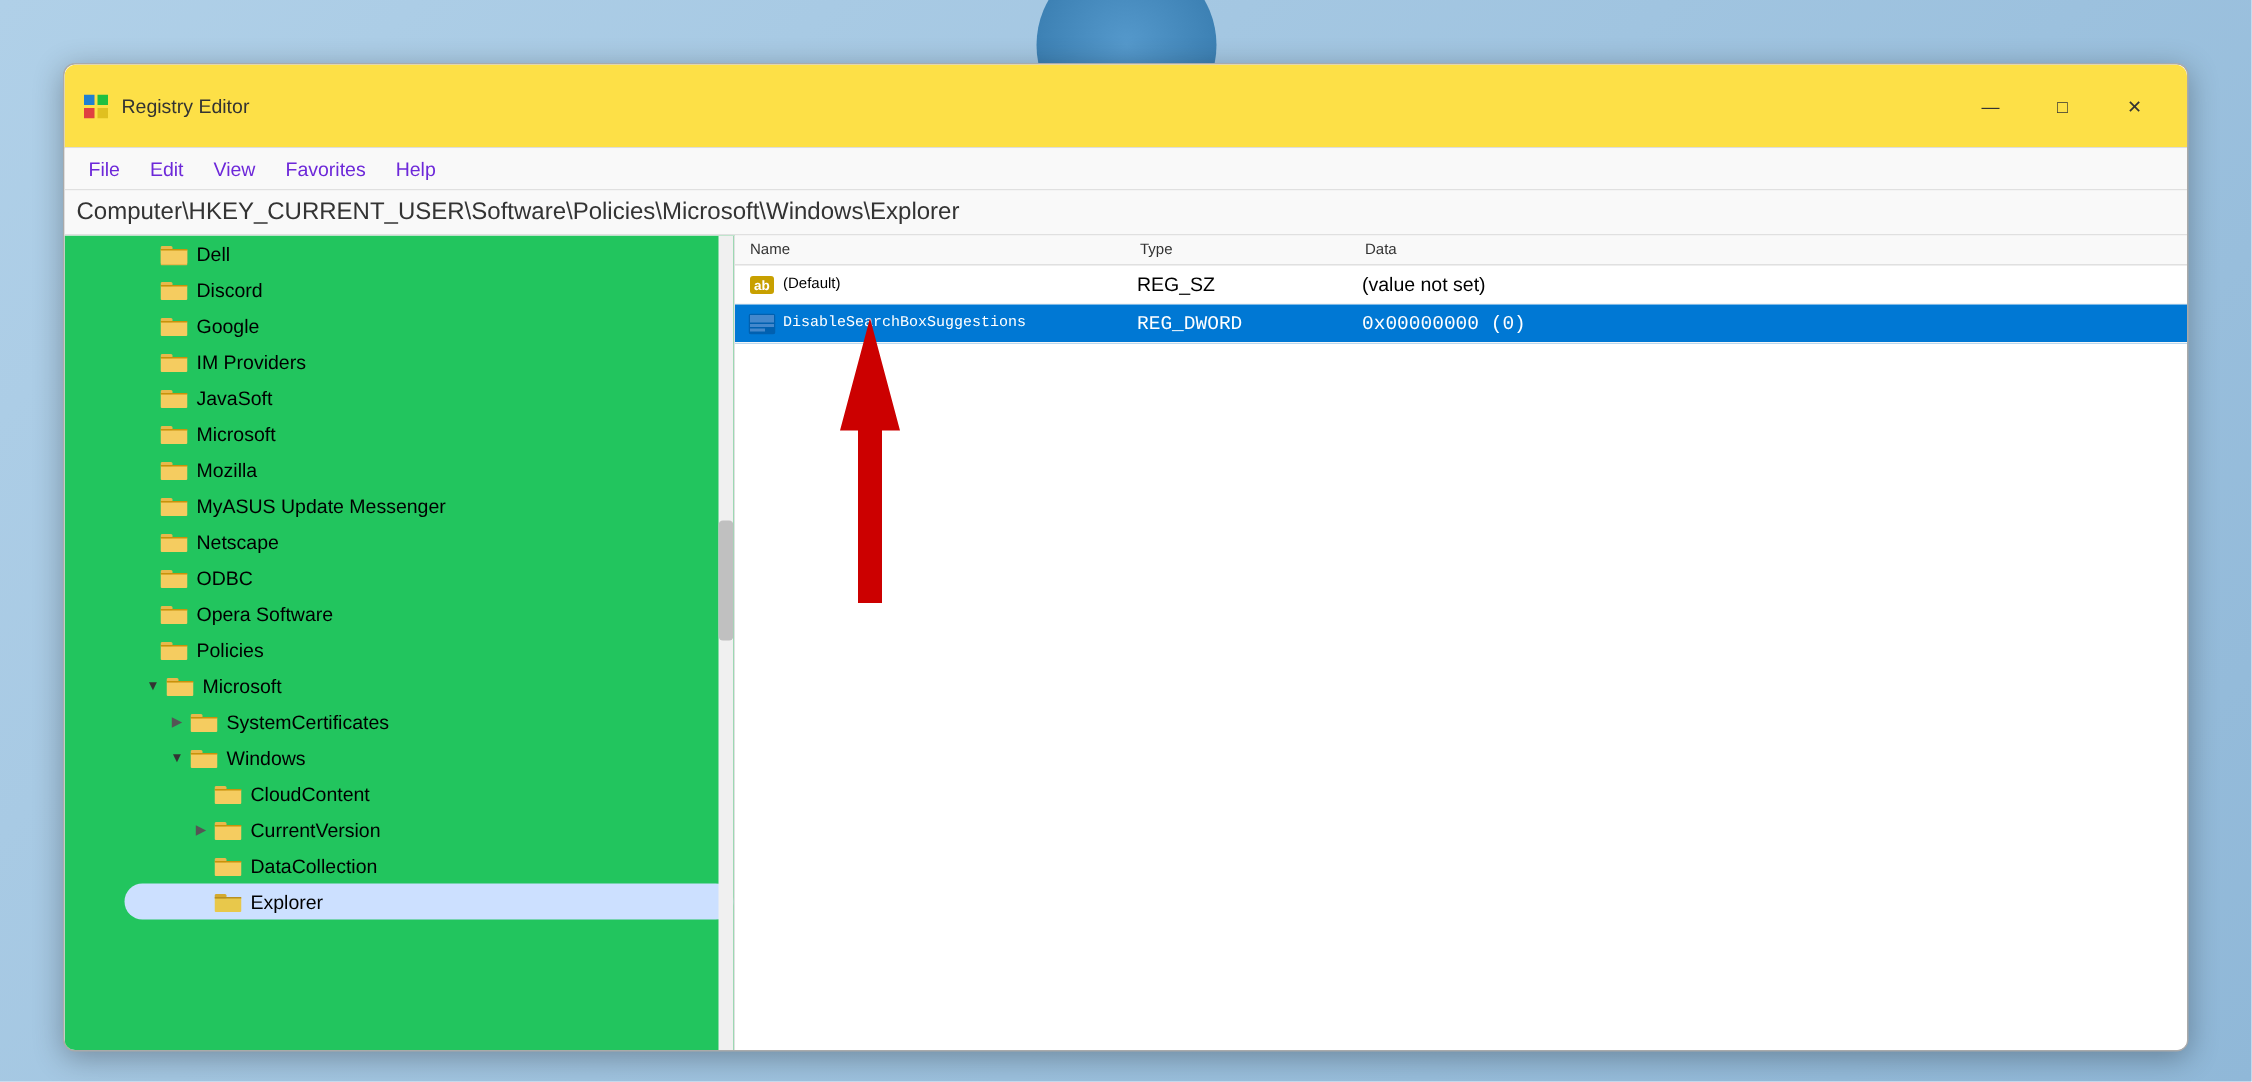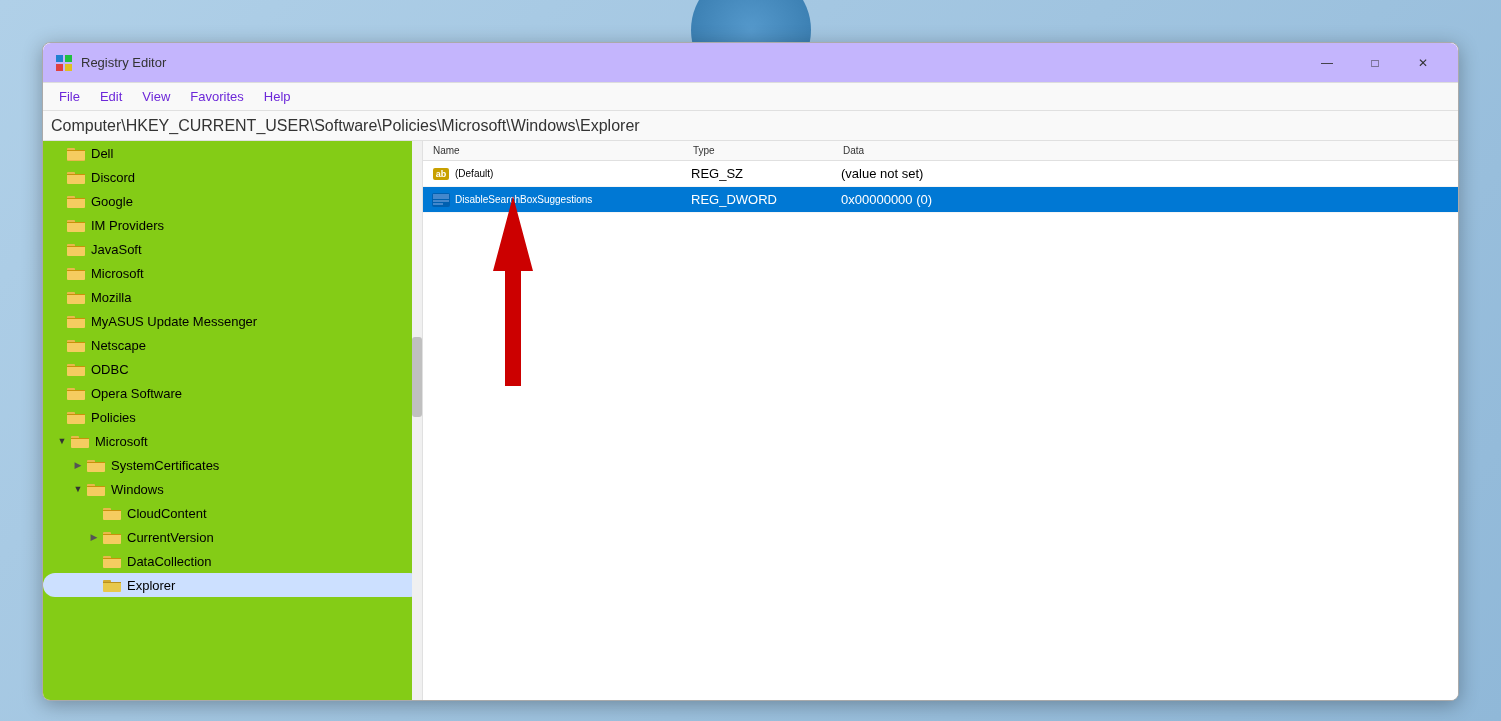--- a/index.html
+++ b/index.html
@@ -48,22 +48,22 @@
       display: flex;
       flex-direction: column;
       overflow: hidden;
     }
 
     
     .title-bar {
       display: flex;
       align-items: center;
       padding: 0 12px;
-      height: 40px;
-      background: #c4b5fd;
+      height: 56px;
+      background: #fde047;
       border-bottom: 1px solid #ddd;
       border-radius: 8px 8px 0 0;
       flex-shrink: 0;
     }
 
     .title-bar-icon {
       width: 18px;
       height: 18px;
       margin-right: 8px;
       display: flex;
@@ -136,27 +136,28 @@
 
     
     .main-content {
       display: flex;
       flex: 1;
       overflow: hidden;
     }
 
     
     .tree-panel {
-      width: 380px;
+      width: 447px;
       border-right: 1px solid #e0e0e0;
       overflow-y: auto;
       overflow-x: hidden;
-      background: #84cc16;
+      background: #22c55e;
       flex-shrink: 0;
       position: relative;
+      padding-left: 40px;
     }
 
     
     .tree-scrollbar {
       position: absolute;
       right: 0;
       top: 0;
       bottom: 0;
       width: 10px;
       background: #f0f0f0;
@@ -519,21 +520,21 @@
 
         <div class="table-row">
           <div class="row-icon">
             <span style="background:#c8a000; color:white; font-size:9px; padding:1px 3px; border-radius:2px; font-weight:bold;">ab</span>
           </div>
           <div class="row-name">(Default)</div>
           <div class="row-type">REG_SZ</div>
           <div class="row-data">(value not set)</div>
         </div>
 
-        <div class="table-row selected" style="background:#0078d4; color:white;">
+        <div class="table-row selected" style="background:#0078d4; color:white;font-family:Liberation Mono, monospace;">
           <div class="row-icon">
             <svg width="18" height="14" viewBox="0 0 18 14">
               <rect x="0" y="0" width="18" height="14" rx="2" fill="#0060b0"></rect>
               <rect x="1" y="1" width="16" height="5" fill="#4488cc"></rect>
               <rect x="1" y="7" width="16" height="2" fill="#4488cc"></rect>
               <rect x="1" y="10" width="10" height="2" fill="#4488cc"></rect>
             </svg>
           </div>
           <div class="row-name">DisableSearchBoxSuggestions</div>
           <div class="row-type">REG_DWORD</div>

